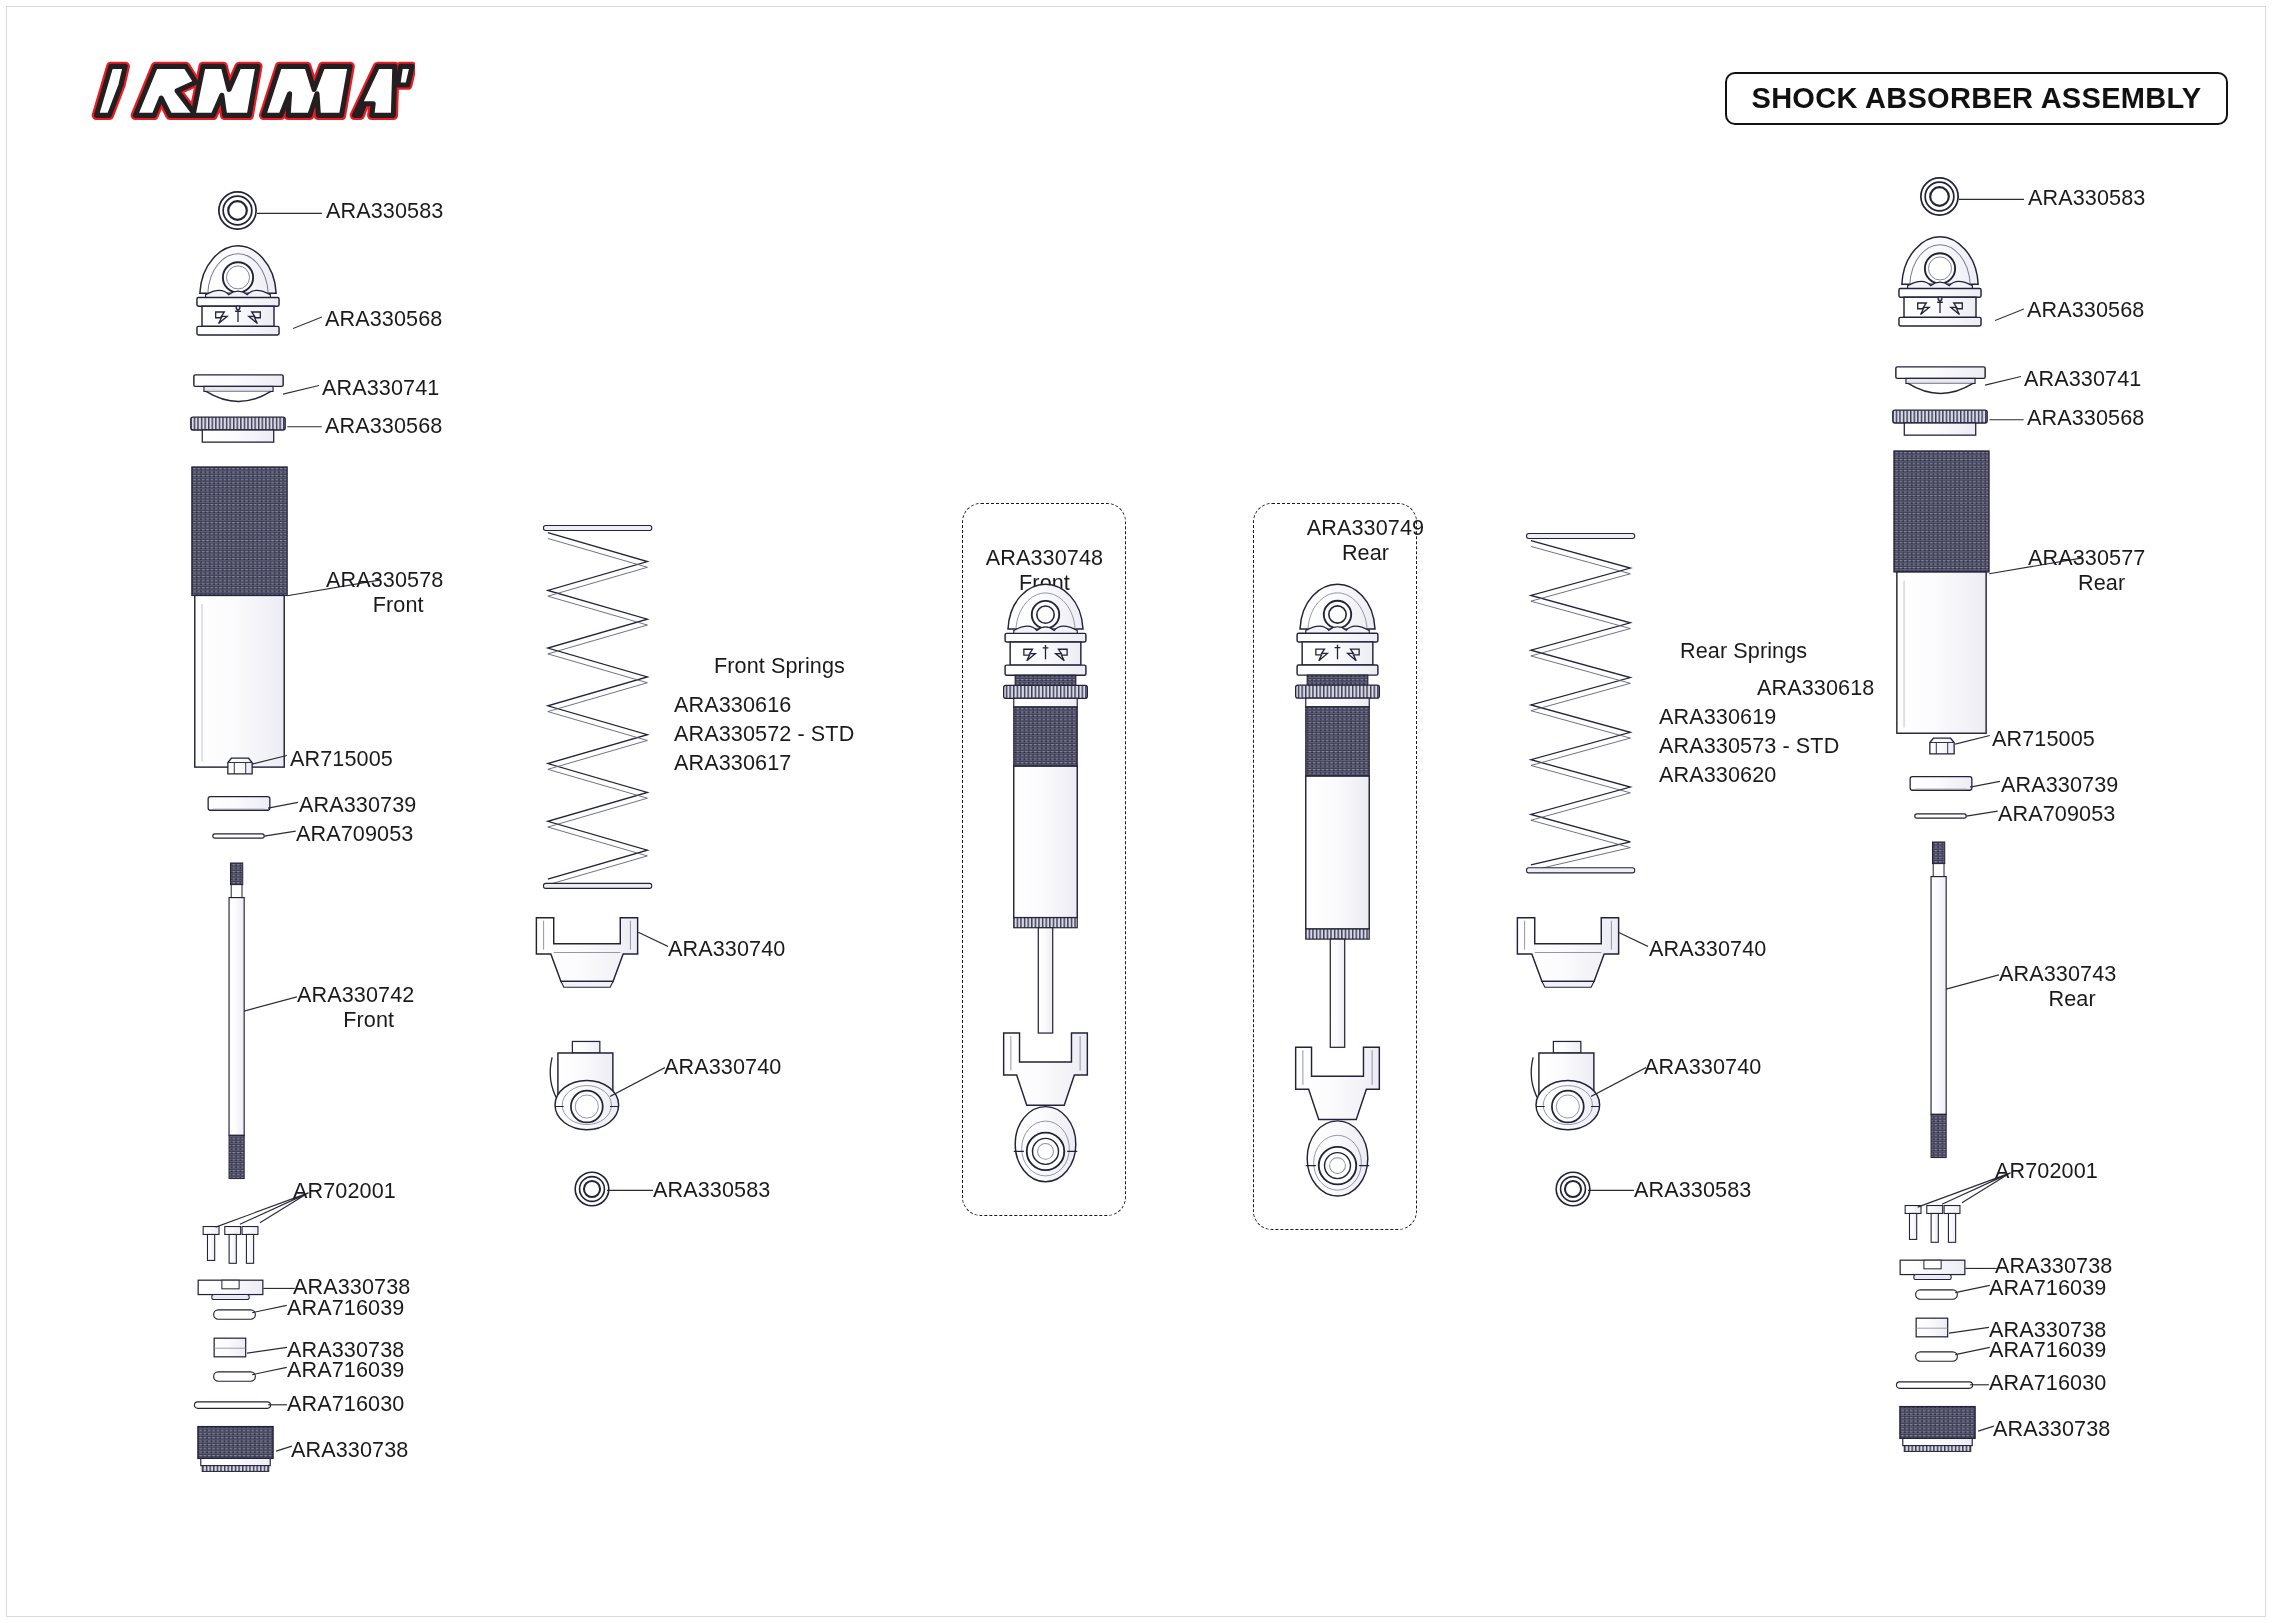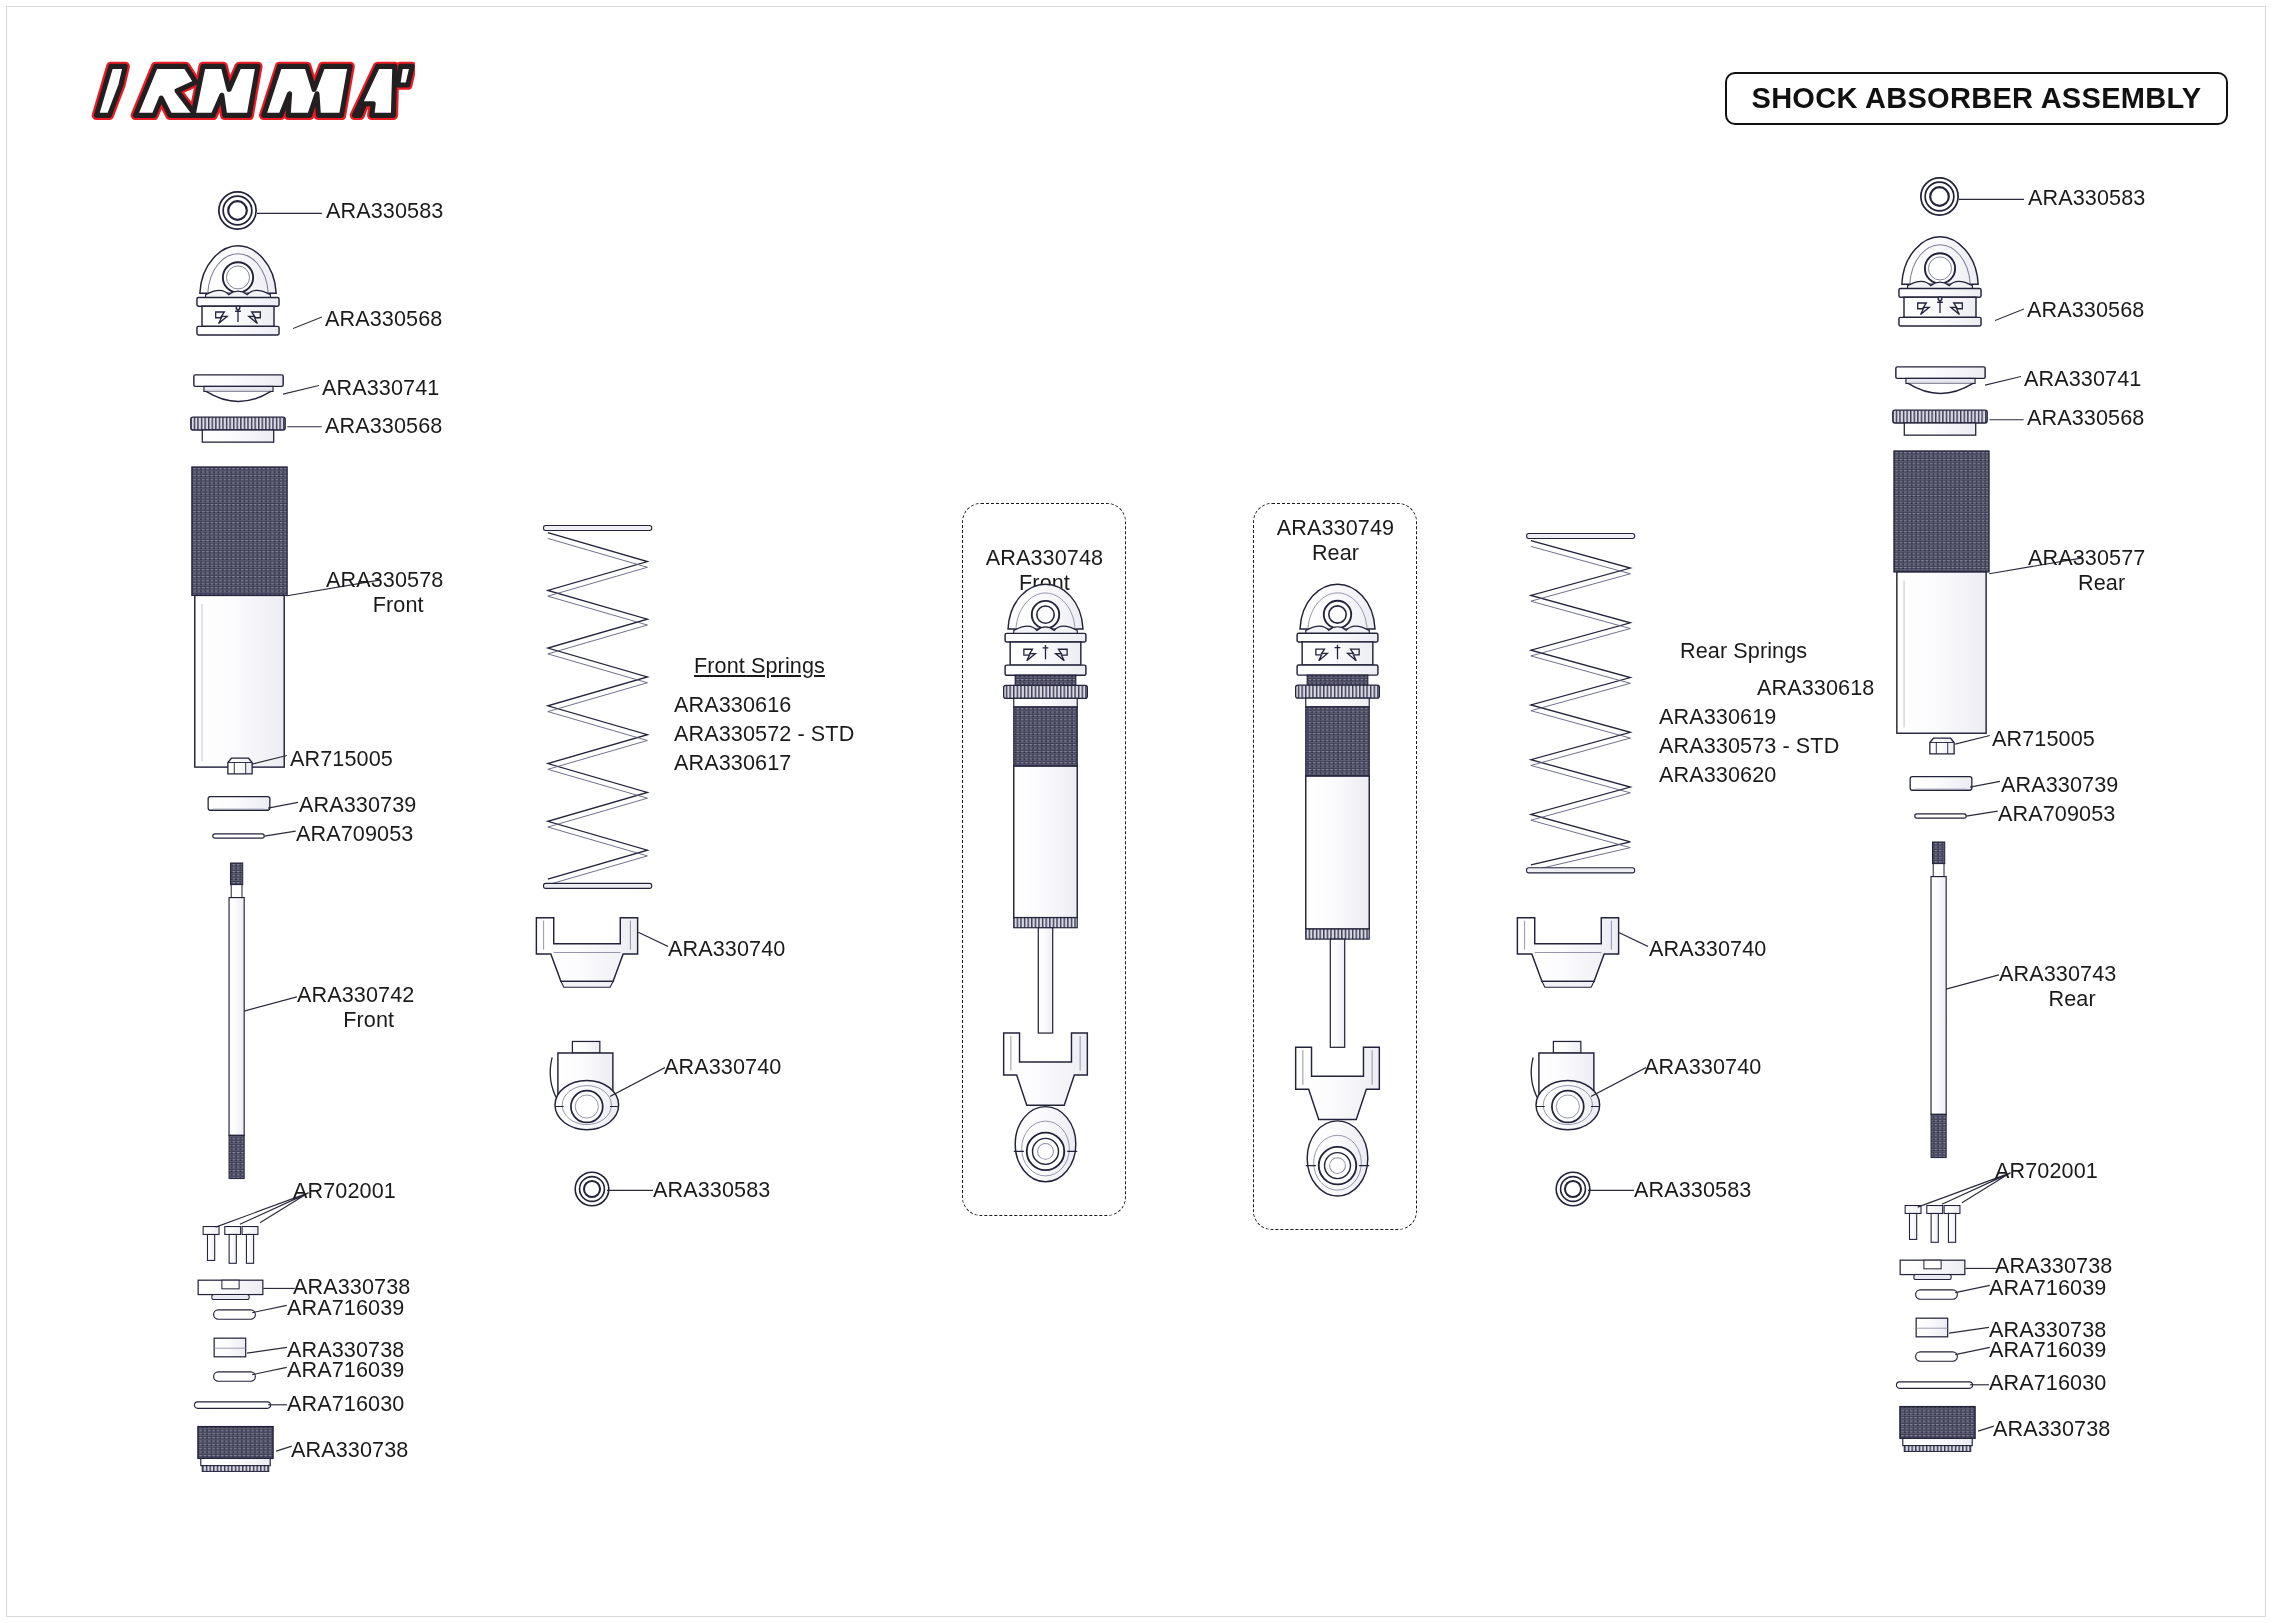--- a/index.html
+++ b/index.html
@@ -285,21 +285,21 @@
   <div class="part" style="left:539px;top:524px;">
     <svg width="123" height="368" viewBox="0 0 170 510">
       <rect x="6" y="2" width="150" height="7" rx="3" fill="#eeeef4" stroke="#22223a" stroke-width="1.5"></rect>
       <g fill="none" stroke="#22223a" stroke-width="1.8">
         <path d="M12 12 L150 52 L12 92 L150 132 L12 172 L150 212 L12 252 L150 292 L12 332 L150 372 L12 412 L150 452 L12 492"></path>
         <path d="M12 20 L150 60 L12 100 L150 140 L12 180 L150 220 L12 260 L150 300 L12 340 L150 380 L12 420 L150 460 L12 500" stroke="#5a5a78" stroke-width="1.2"></path>
       </g>
       <rect x="6" y="498" width="150" height="7" rx="3" fill="#eeeef4" stroke="#22223a" stroke-width="1.5"></rect>
     </svg>
   </div>
-  <div class="lbl" style="left:694px;top:653px;text-decoration:underline;">Front Springs</div>
+  <div class="lbl" style="left:714px;top:653px;">Front Springs</div>
   <div class="lbl" style="left:674px;top:692px;">ARA330616</div>
   <div class="lbl" style="left:674px;top:721px;">ARA330572 - STD</div>
   <div class="lbl" style="left:674px;top:750px;">ARA330617</div>
 
   <div class="part" style="left:532px;top:912px;">
     <svg width="110" height="81" viewBox="0 0 152 112">
       <path d="M6 8 L30 8 L30 44 L122 44 L122 8 L146 8 L146 58 L126 58 L112 96 L40 96 L26 58 L6 58 Z" fill="url(#metal)" stroke="#22223a" stroke-width="2"></path>
       <path d="M16 12 L16 52 M136 12 L136 52 M30 56 L122 56" stroke="#8e8ea8" stroke-width="1.3" fill="none"></path>
       <path d="M40 96 L112 96 L108 104 L44 104 Z" fill="#f1f1f7" stroke="#22223a" stroke-width="1.6"></path>
     </svg>
@@ -374,21 +374,21 @@
       <ellipse cx="70" cy="786" rx="42" ry="52" fill="url(#metal)" stroke="#22223a" stroke-width="2"></ellipse>
       <ellipse cx="70" cy="792" rx="33" ry="38" fill="none" stroke="#8e8ea8" stroke-width="1.3"></ellipse>
       <circle cx="70" cy="796" r="26" fill="#fff" stroke="#22223a" stroke-width="2.6"></circle>
       <circle cx="70" cy="796" r="18" fill="#fff" stroke="#22223a" stroke-width="2"></circle>
       <circle cx="70" cy="796" r="11" fill="#fff" stroke="#8e8ea8" stroke-width="1.4"></circle>
       <path d="M26 796 H40 M100 796 H114" stroke="#22223a" stroke-width="1.4"></path>
     </svg>
   </div>
 
   <div class="dashbox" style="left:1253px;top:503px;width:164px;height:727px;"></div>
-  <div class="lbl ctr" style="left:1269px;top:515px;width:133px;"><span>ARA330749</span><br><span>Rear</span></div>
+  <div class="lbl ctr" style="left:1299px;top:515px;width:133px;"><span>ARA330749</span><br><span>Rear</span></div>
 
   <div class="part" style="left:1287px;top:577px;">
     <svg width="101" height="642" viewBox="0 0 140 890">
       <path d="M18 72 C20 32 46 10 70 10 C94 10 120 32 122 72 Z" fill="url(#metal)" stroke="#22223a" stroke-width="2"></path>
       <path d="M29 72 C31 42 50 22 70 22 C90 22 109 42 111 72 Z" fill="none" stroke="#8e8ea8" stroke-width="1.3"></path>
       <circle cx="70" cy="52" r="19" fill="#fff" stroke="#22223a" stroke-width="2.6"></circle>
       <circle cx="70" cy="52" r="12" fill="#fff" stroke="#22223a" stroke-width="2.2"></circle>
       <path d="M26 74 Q48 62 58 74 Q70 64 82 74 Q92 62 114 74 L114 80 L26 80 Z" fill="#f2f2f7" stroke="#22223a" stroke-width="1.6"></path>
       <rect x="14" y="78" width="112" height="12" rx="2" fill="url(#metal)" stroke="#22223a" stroke-width="2"></rect>
       <rect x="21" y="90" width="98" height="32" fill="url(#metal)" stroke="#22223a" stroke-width="2"></rect>

